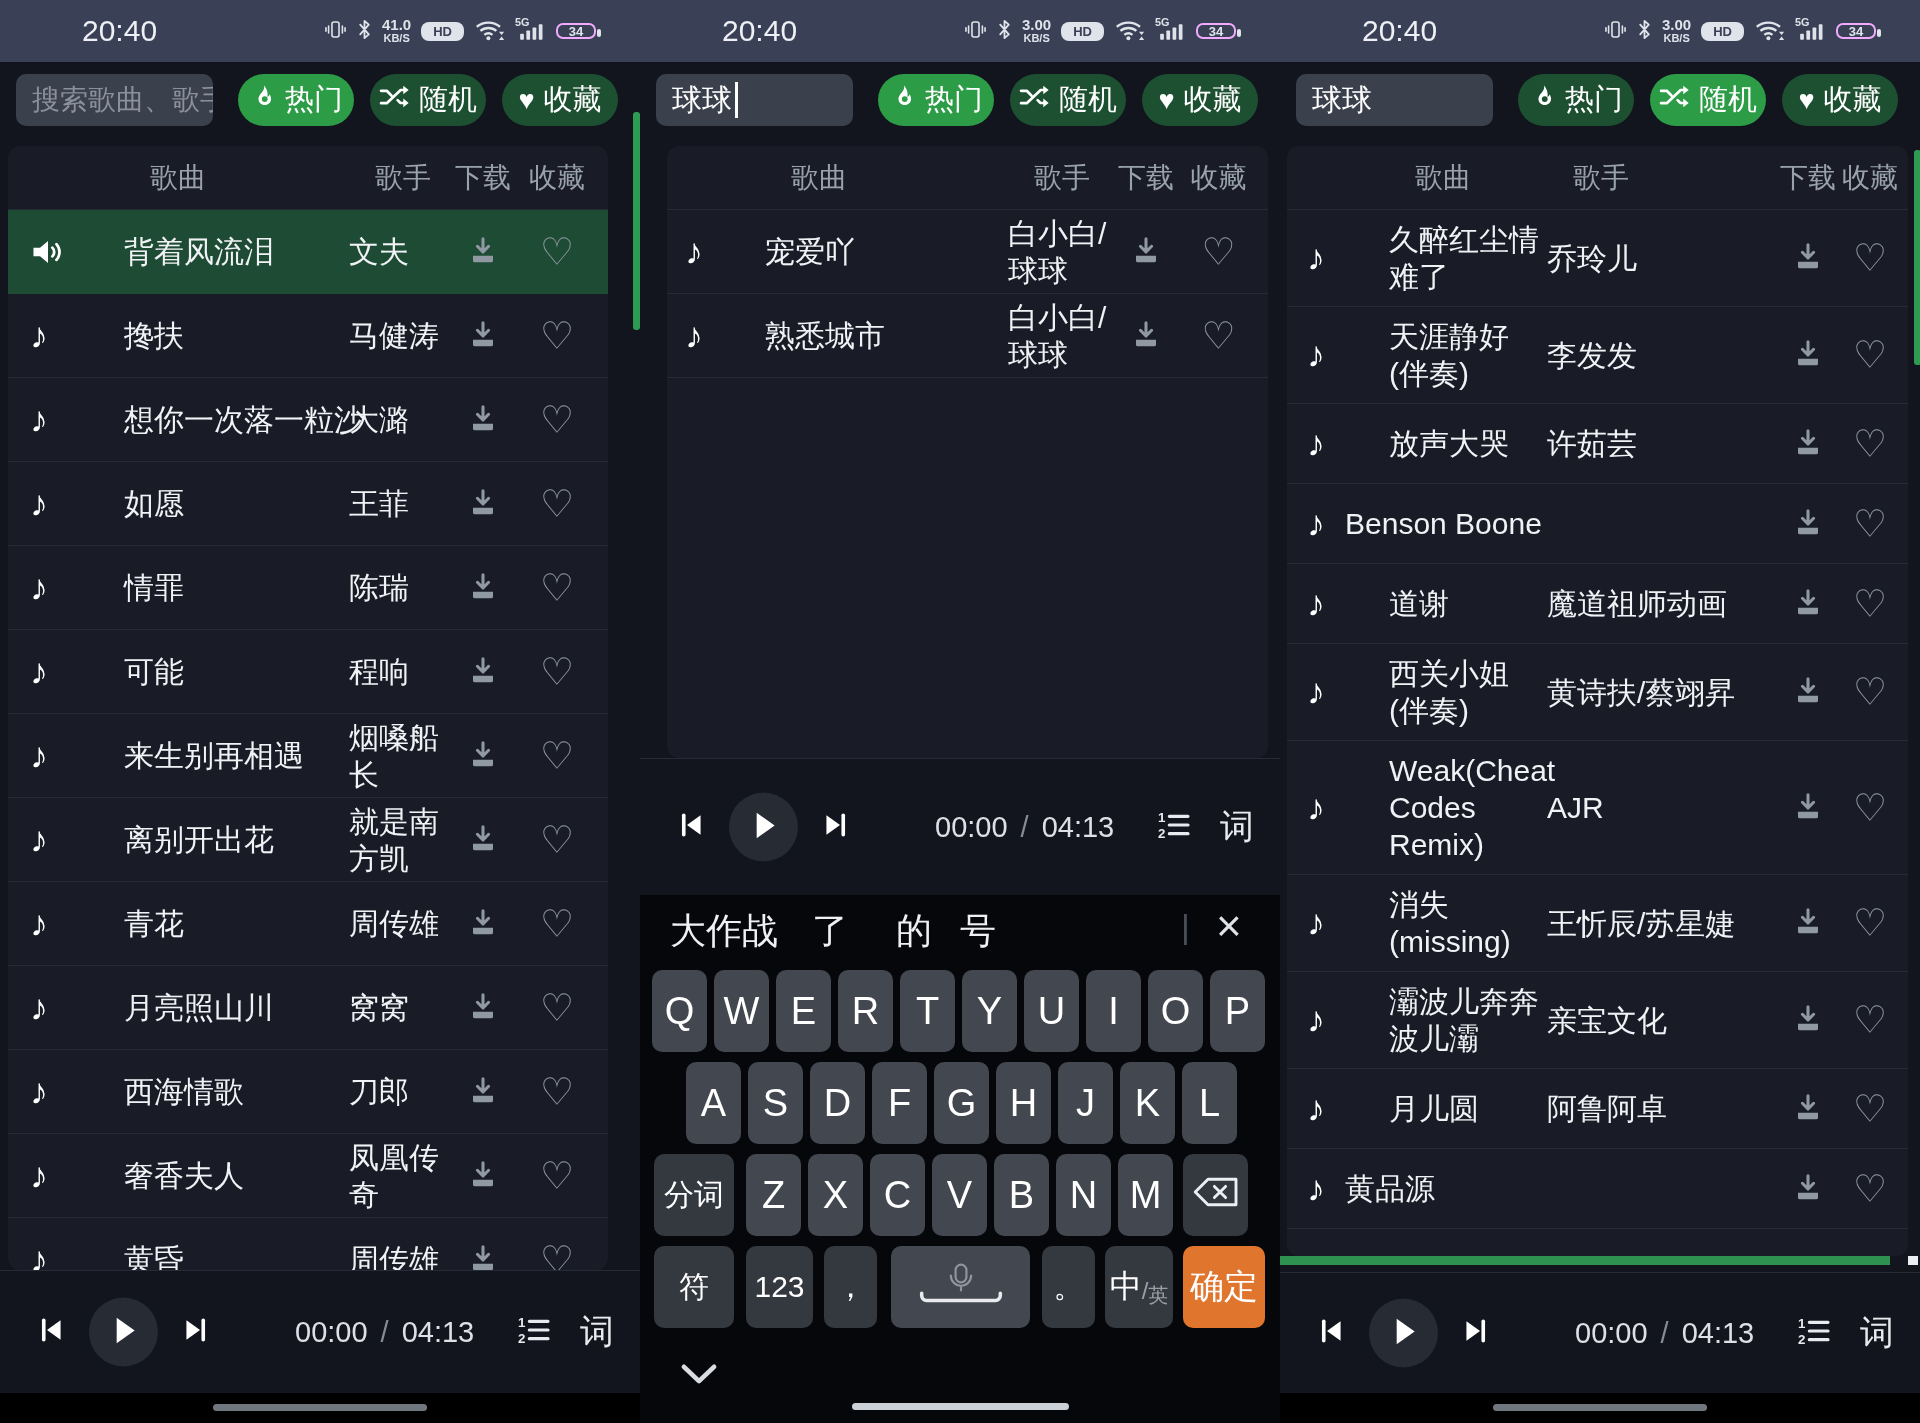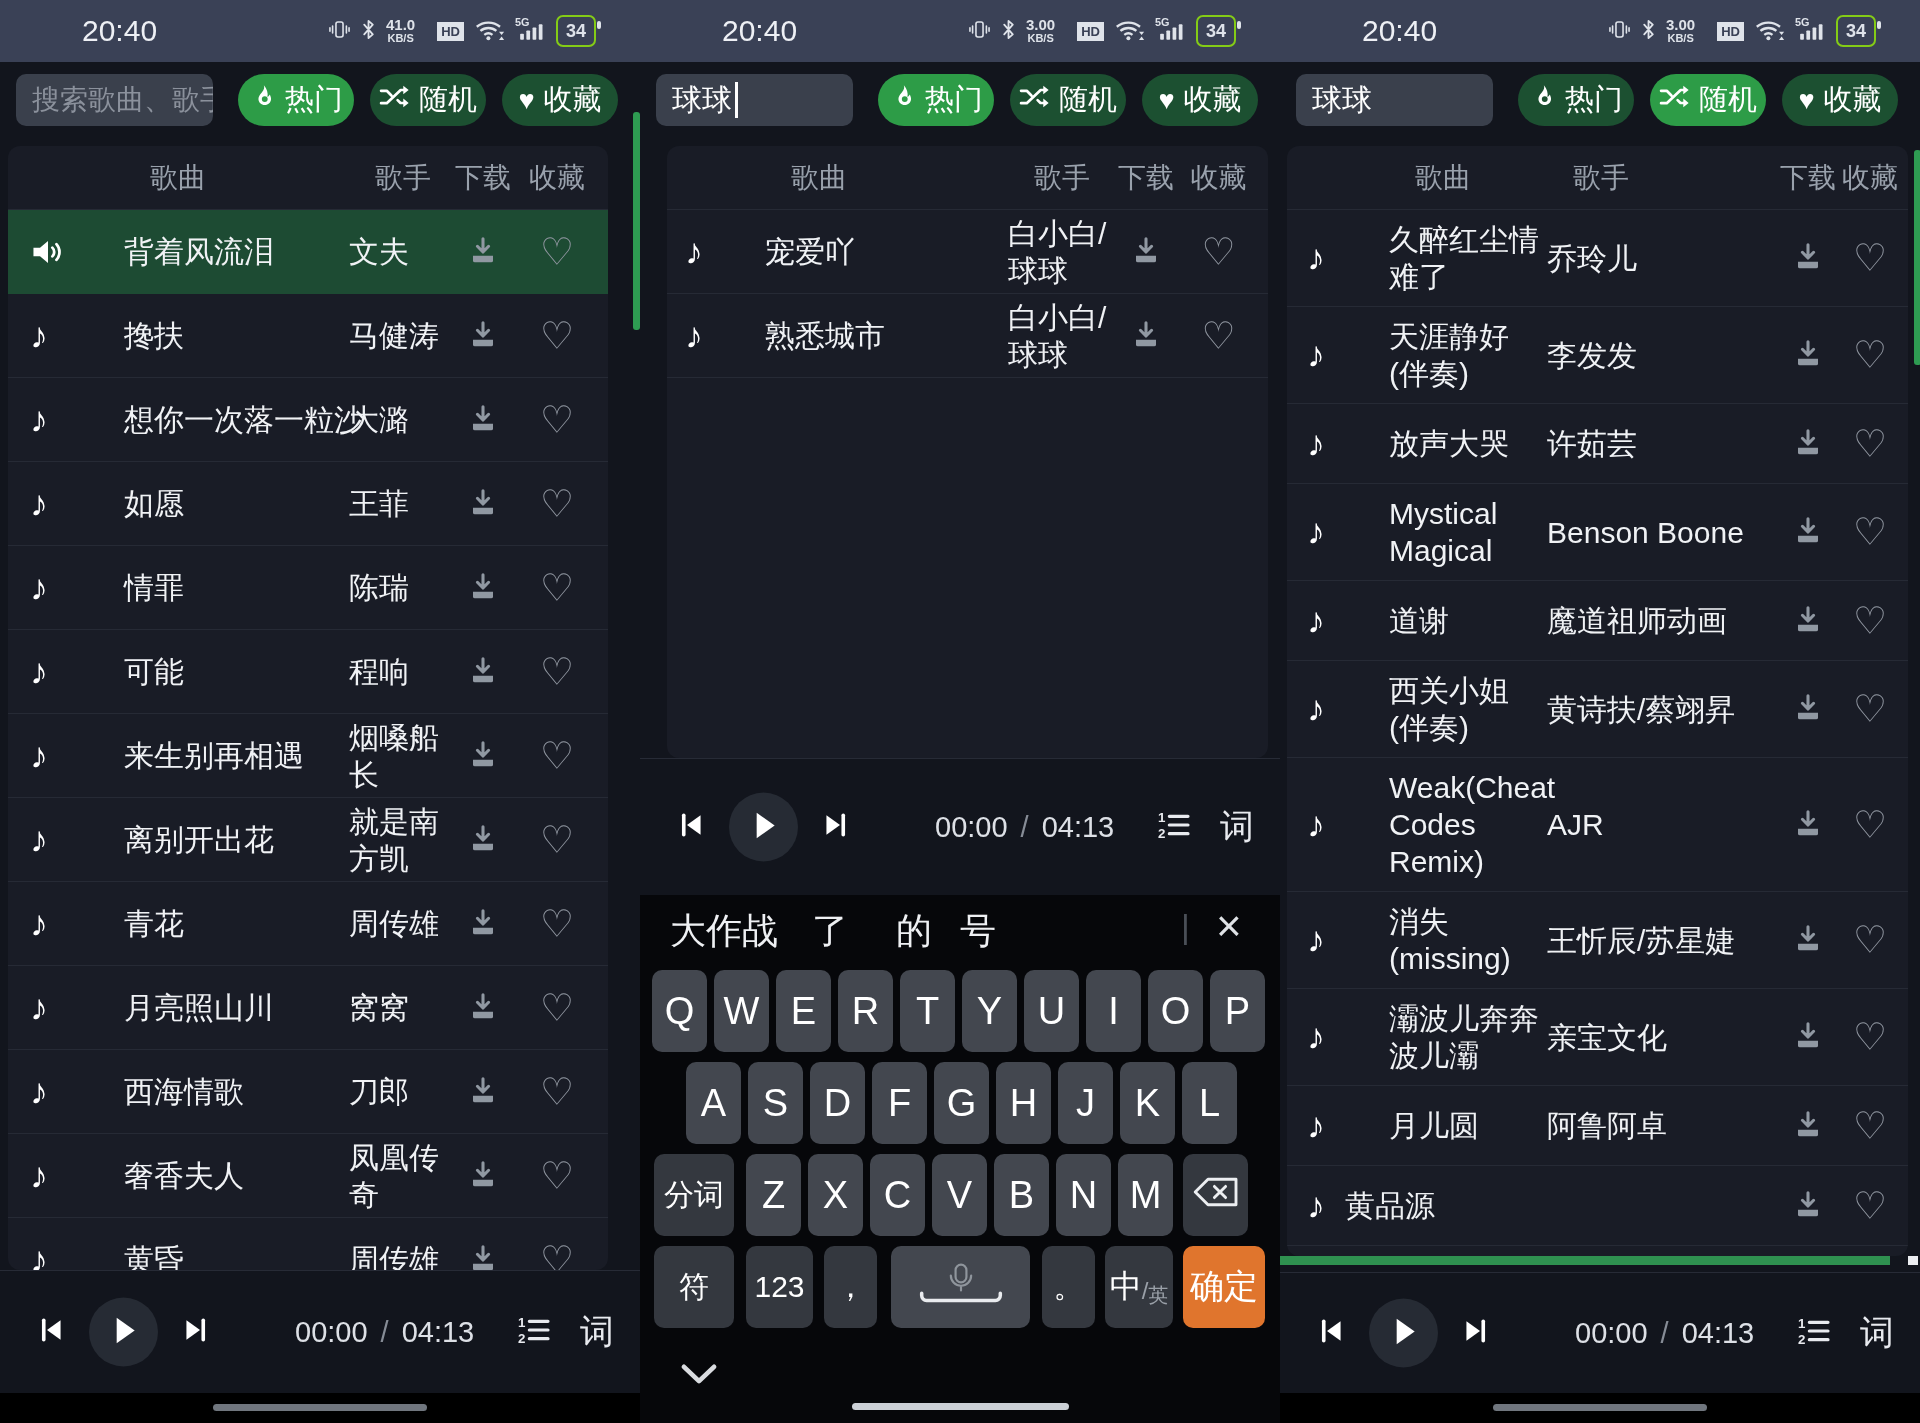--- a/index.html
+++ b/index.html
@@ -5,23 +5,23 @@
   html,body{margin:0;padding:0;background:#000;}
   *{box-sizing:border-box;font-family:"Liberation Sans","DejaVu Sans",sans-serif;}
   .screen{position:relative;width:1920px;height:1423px;background:#fca5a5;overflow:hidden;}
   .panel{position:absolute;top:0;width:640px;height:1423px;background:#12151d;overflow:hidden;}
   
   .sbar{position:absolute;top:0;left:0;width:640px;height:62px;background:#3a4156;}
   .stime{position:absolute;left:82px;top:0;line-height:62px;font-size:30px;color:#eef0f5;font-weight:500;}
   .sicons{position:absolute;right:44px;top:0;height:62px;display:flex;align-items:center;gap:10px;}
   .spd{display:flex;flex-direction:column;align-items:center;line-height:1.05;color:#dfe3ea;font-weight:700;}
   .spd .v{font-size:15px;}.spd .u{font-size:11px;}
-  .hdb{background:#dfe3ea;color:#3a4156;font-size:13px;font-weight:700;border-radius:0;padding:2px 4px;margin-left:12px;}
-  .batt{position:relative;width:40px;height:32px;border:2px solid #84cc16;border-radius:7px;color:#dfe3ea;
-        font-size:18px;font-weight:700;display:flex;align-items:center;justify-content:center;}
+  .hdb{background:#dfe3ea;color:#3a4156;font-size:13px;font-weight:700;border-radius:8px;padding:2px 12px;}
+  .batt{position:relative;width:40px;height:16px;border:2px solid #f0abfc;border-radius:7px;color:#dfe3ea;
+        font-size:13px;font-weight:700;display:flex;align-items:center;justify-content:center;}
   .batt::after{content:"";position:absolute;right:-7px;top:4px;width:4px;height:8px;background:#dfe3ea;border-radius:2px;}
   
   .search{position:absolute;left:16px;top:74px;width:197px;height:52px;border-radius:10px;background:#3a404c;
           display:flex;align-items:center;padding:0 16px;font-size:28px;white-space:nowrap;overflow:hidden;}
   .search .ph{color:#8b919c;}
   .search .val{color:#ffffff;font-size:30px;}
   .cursor{display:inline-block;width:3px;height:36px;background:#fff;margin-left:3px;}
   .chip{position:absolute;top:74px;height:52px;width:116px;border-radius:26px;display:flex;align-items:center;
         justify-content:center;gap:9px;font-size:29px;color:#fff;background:#1c5031;cursor:pointer;}
   .chip.active{background:#2d9c47;}
@@ -613,21 +613,20 @@
           <span class="dlcell">
             <span class="icw"><svg width="32" height="32" viewBox="0 0 24 24">
                 <path d="M12 3.5v9.5M7.8 9.2l4.2 4.3 4.2-4.3" stroke="#9098a2" stroke-width="2.3" fill="none" stroke-linecap="round" stroke-linejoin="round"></path>
                 <path d="M4.5 16.4h15v3.4a1.4 1.4 0 0 1-1.4 1.4H5.9a1.4 1.4 0 0 1-1.4-1.4z" fill="#9098a2"></path>
               </svg></span>
           </span>
           <span class="hrtcell">♡</span>
         </div>
         <div class="lrow srow">
           <span class="nicon">♪</span>
-          <span class="stitle">Mystical Magical</span>
           <span class="sartist">Benson Boone</span>
           <span class="dlcell">
             <span class="icw"><svg width="32" height="32" viewBox="0 0 24 24">
                 <path d="M12 3.5v9.5M7.8 9.2l4.2 4.3 4.2-4.3" stroke="#9098a2" stroke-width="2.3" fill="none" stroke-linecap="round" stroke-linejoin="round"></path>
                 <path d="M4.5 16.4h15v3.4a1.4 1.4 0 0 1-1.4 1.4H5.9a1.4 1.4 0 0 1-1.4-1.4z" fill="#9098a2"></path>
               </svg></span>
           </span>
           <span class="hrtcell">♡</span>
         </div>
         <div class="lrow srow">

